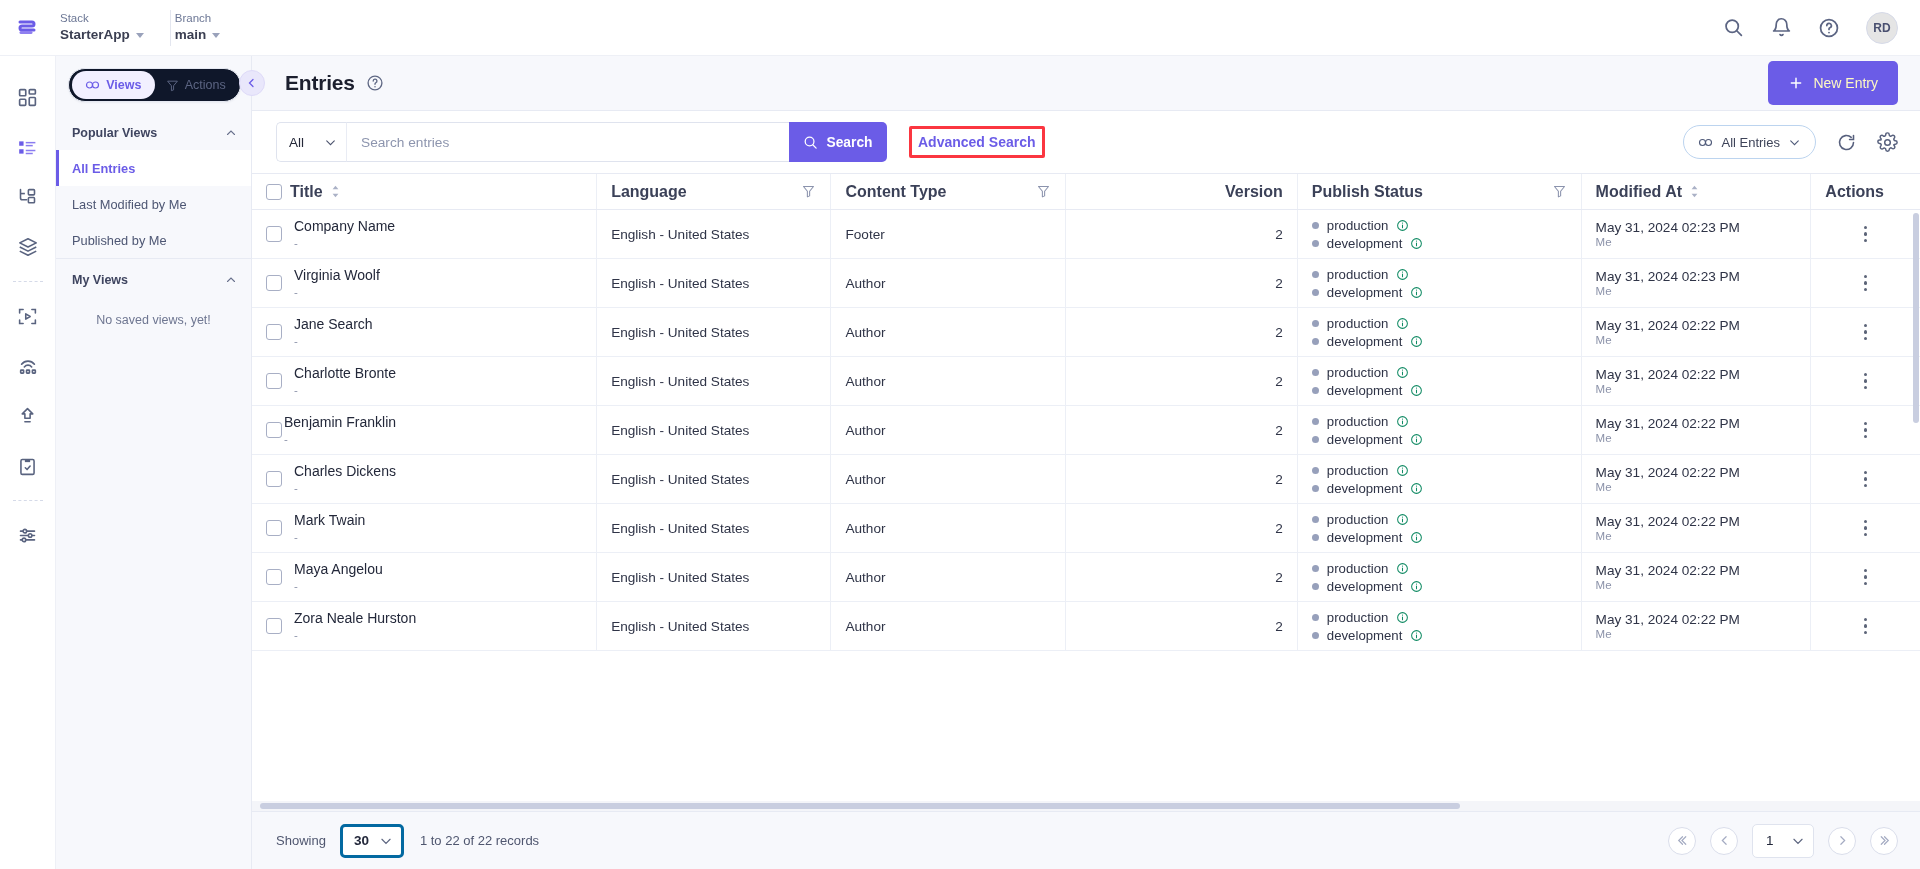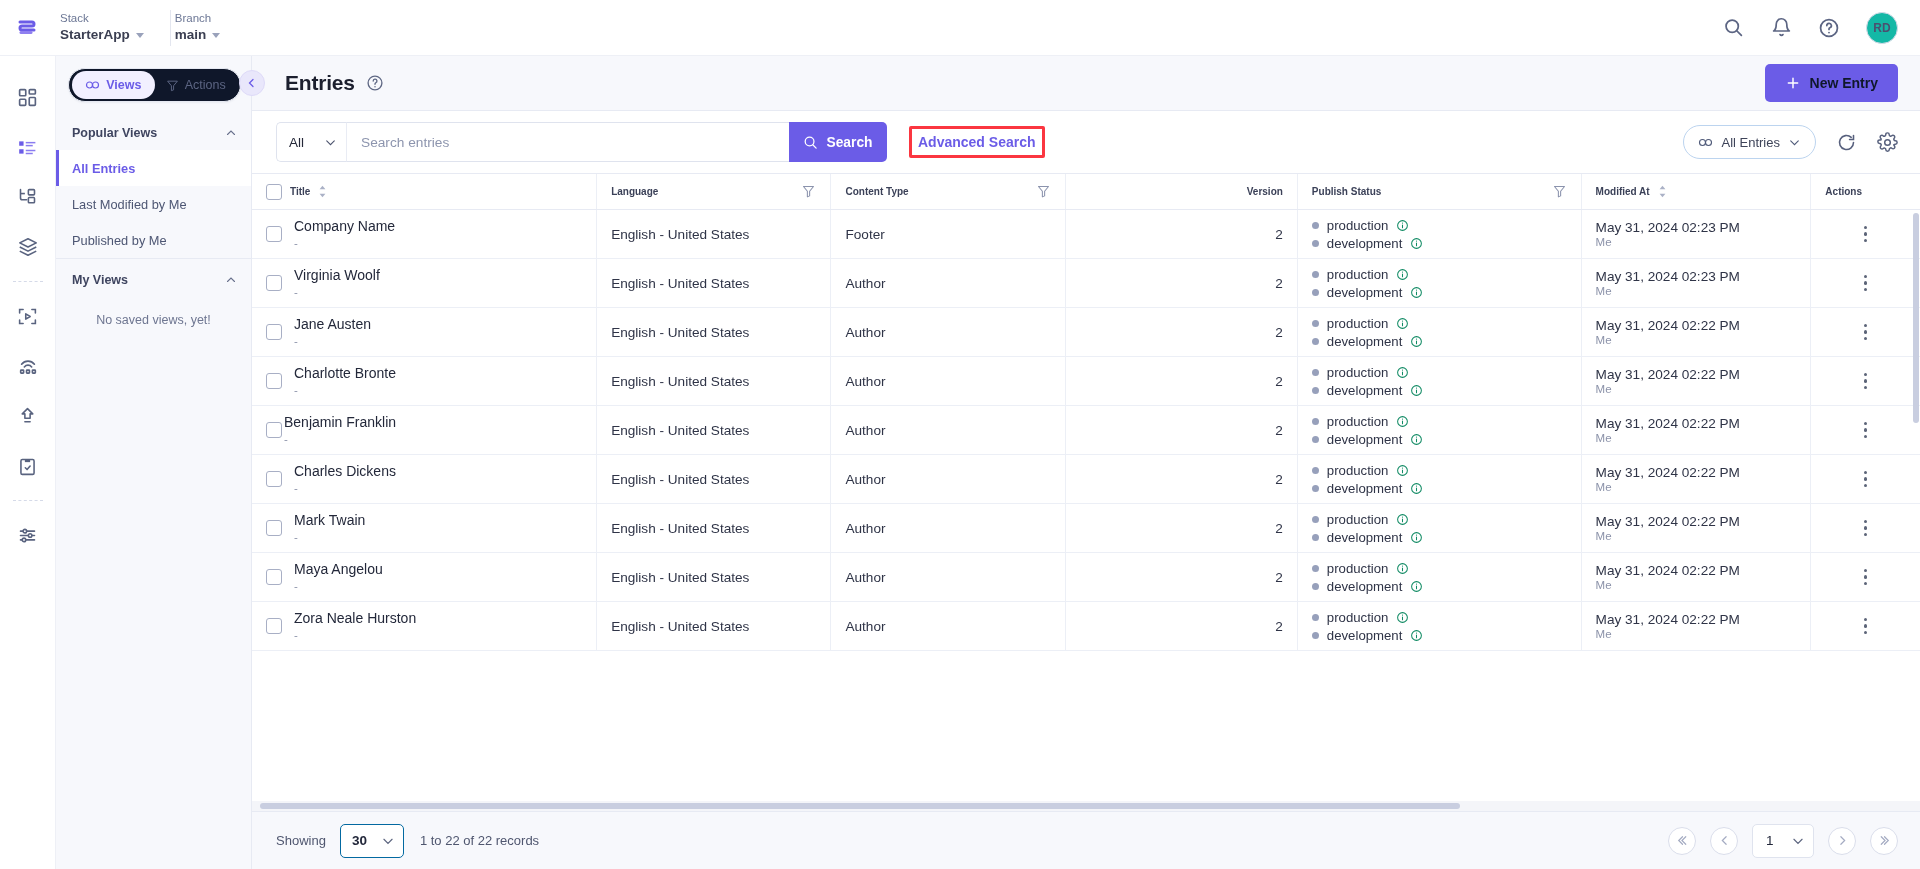--- a/index.html
+++ b/index.html
@@ -20,21 +20,21 @@
   .brand-logo { width: 56px; display: flex; align-items: center; justify-content: center; }
   .topbar-ctx { display: flex; align-items: center; height: 100%; }
   .ctx-block { padding: 0 26px 0 0; margin-left: 4px; display: flex; flex-direction: column; justify-content: center; height: 36px; }
   .ctx-block.withdiv { border-right: 1px solid #e3e6ef; padding-right: 26px; }
   .ctx-label { font-size: 11.5px; color: #6c7795; line-height: 15px; font-weight: 400; }
   .ctx-value { font-size: 13.5px; color: #3b3f52; font-weight: 700; line-height: 18px; display: flex; align-items: center; gap: 6px; }
   .caret { display:inline-block; width:0;height:0;border-left:4.5px solid transparent;border-right:4.5px solid transparent;border-top:5px solid #9aa2bb; }
   .topbar-right { margin-left: auto; display: flex; align-items: center; gap: 26px; padding-right: 22px; }
   .ticon { width: 22px; height: 22px; color: #5c6583; display: flex; align-items: center; justify-content: center; cursor: pointer; }
   .avatar {
-    width: 32px; height: 32px; border-radius: 50%; background: #14b8a6; border: 1px solid #d6dae8;
+    width: 32px; height: 32px; border-radius: 50%; background: #e5e5e5; border: 1px solid #d6dae8;
     color: #4a5070; font-size: 12px; font-weight: 700; display: flex; align-items: center; justify-content: center;
   }
 
   
   .body { flex: 1; display: flex; min-height: 0; }
 
   
   .rail {
     width: 56px; min-width: 56px; background: #fff; border-right: 1px solid #eef0f6;
     display: flex; flex-direction: column; align-items: center; padding-top: 16px; gap: 0;
@@ -87,22 +87,22 @@
   }
   .page-title { font-size: 21px; font-weight: 700; color: #1c1f2e; margin-left: 20px; letter-spacing: -0.2px; }
   .help-icon { margin-left: 11px; color: #5f6884; display:flex; cursor:pointer; }
   .head-right { margin-left: auto; display: flex; align-items: center; gap: 16px; }
   .lang-select {
     width: 278px; height: 38px; background: #fff; border: 1px solid #dfe3ee; border-radius: 5px;
     display: flex; align-items: center; padding: 0 13px; font-size: 13.5px; color: #353a4f; cursor: pointer;
   }
   .lang-select .chevd { margin-left: auto; color: #6a7characters; }
   .btn-primary {
-    height: 38px; background: #6b5ce7; color: #0f172a; border-radius: 5px; display: flex; align-items: center;
-    gap: 9px; padding: 0 20px; font-size: 14px; font-weight: 700; cursor: pointer; border: none;
+    height: 44px; background: #6b5ce7; color: #fef9c3; border-radius: 5px; display: flex; align-items: center;
+    gap: 9px; padding: 0 20px; font-size: 14px; font-weight: 400; cursor: pointer; border: none;
   }
 
   
   .toolbar { height: 62px; min-height: 62px; display: flex; align-items: center; padding: 0 22px 0 24px; background:#fff; }
   .search-group { display: flex; align-items: stretch; height: 40px; }
   .scope-select {
     width: 70px; border: 1px solid #dfe3ee; border-right: none; border-radius: 5px 0 0 5px;
     display: flex; align-items: center; justify-content: space-between; padding: 0 9px 0 12px;
     font-size: 13.5px; color: #242838; cursor: pointer; background:#fff;
   }
@@ -126,21 +126,21 @@
     align-items: center; gap: 8px; padding: 0 14px; font-size: 13px; color: #3e4considerations; color:#3e4459; cursor: pointer;
   }
   .tool-icon { color: #5a6video; color:#57607d; cursor: pointer; display:flex; }
 
   
   .table-wrap { flex: 1; min-height: 0; display: flex; flex-direction: column; padding: 0 0 0 0; position: relative; }
   .table-scroller { flex: 1; overflow: hidden; position: relative; }
   table { width: 100%; border-collapse: collapse; table-layout: fixed; }
   thead th {
     height: 36px; background: #fff; border-top: 1px solid #e7eaf3; border-bottom: 1px solid #e7eaf3;
-    font-size: 10px; font-weight: 700; color: #3c4considerations; color:#3b4158; text-align: left; padding: 0 14px; white-space: nowrap;
+    font-size: 16px; font-weight: 700; color: #3c4considerations; color:#3b4158; text-align: left; padding: 0 14px; white-space: nowrap;
   }
   thead th.bl { border-left: 1px solid #eceff6; }
   .th-inner { display: flex; align-items: center; gap: 8px; }
   .th-inner.right { justify-content: flex-end; }
   .th-filter { margin-left: auto; color: #8b93ad; display:flex; cursor:pointer; }
   tbody td {
     border-bottom: 1px solid #eceff6; padding: 0 14px; font-size: 13.6px; color: #2f3447;
     vertical-align: middle; height: 49px;
   }
   tbody td.bl { border-left: 1px solid #eceff6; }
@@ -170,21 +170,21 @@
     position: absolute; right: 1px; top: 40px; width: 6px; height: 210px; background: #c9cee0; border-radius: 3px;
   }
 
   
   .footer {
     height: 58px; min-height: 58px; background: #f7f8fc; border-top: 1px solid #e7eaf3;
     display: flex; align-items: center; padding: 0 22px 0 24px;
   }
   .showing-lbl { font-size: 13px; color: #4f566f; margin-right: 14px; }
   .page-size {
-    width: 64px; height: 34px; border: 1px solid #0369a1; border-radius: 5px; background: #fff;
+    width: 64px; height: 34px; border: 3px solid #0369a1; border-radius: 5px; background: #fff;
     display: flex; align-items: center; justify-content: space-between; padding: 0 8px 0 11px;
     font-size: 13.5px; color: #22273a; cursor: pointer; font-weight: 600;
   }
   .records { font-size: 13px; color: #4f566f; margin-left: 16px; }
   .pager { margin-left: auto; display: flex; align-items: center; gap: 14px; }
   .pg-btn {
     width: 28px; height: 28px; border-radius: 50%; border: 1px solid #dadeeb; color: #a4abc2;
     display: flex; align-items: center; justify-content: center; font-size: 12px; cursor: pointer; background: #fff;
   }
   .pg-num {
@@ -618,21 +618,21 @@
                       <i></i>
                       <i></i>
                     </div>
      </td>
                 </tr>
                 <tr>
                   <td>
        <div style="display:flex;align-items:center;gap:12px">
          <span class="cb"></span>
          <div class="title-cell">
-           <div class="t1">Jane Austen</div>
+           <div class="t1">Jane Search</div>
            <div class="t2">-</div>
          </div>
        </div>
      </td>
      <td class="bl">English - United States</td>
      <td class="bl">Author</td>
      <td class="bl num">2</td>
      <td class="bl">
                     <div class="pub-list">
                       <div class="pub-row">

